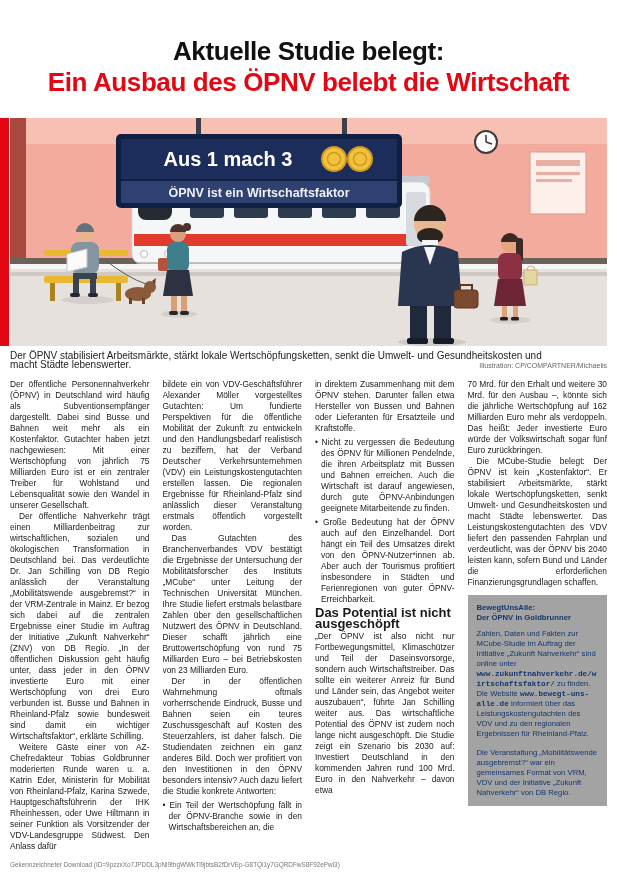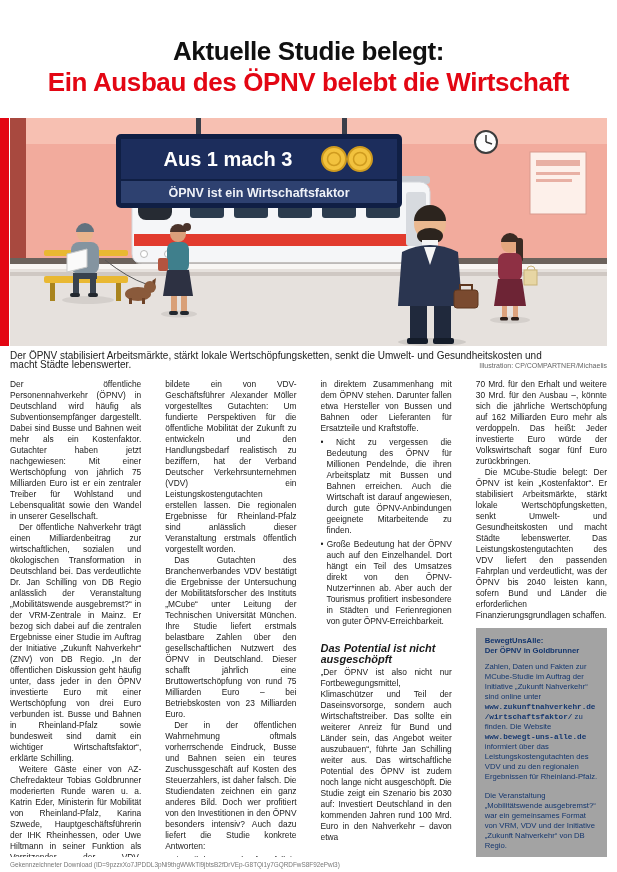--- a/index.html
+++ b/index.html
@@ -27,31 +27,31 @@
     margin: 0; overflow: hidden; background: #22c55e;
   }
   .illustration svg { display: block; }
   .illustration text { font-family: "Liberation Sans", sans-serif; }
 
   .caption { position: absolute; left: 10px; top: 351px; width: 540px; font-size: 10px; line-height: 9px; color: #222; }
   .credit  { position: absolute; right: 10px; top: 362px; font-size: 7px; color: #666; }
 
   .article {
     position: absolute; left: 10px; top: 379px; width: 597px; height: 478px;
-    display: flex; gap: 24px;
+    display: flex; gap: 13px;
   }
   .col {
     flex: 1 1 0; width: 142px;
     font-size: 8.4px; line-height: 11px;
     text-align: justify; hyphens: auto; overflow: hidden;
   }
   .col p { margin: 0; text-indent: 9px; }
   .col p.no-indent { text-indent: 0; }
   .col p.bullet { text-indent: -6px; padding-left: 6px; margin-top: 3px; }
-  .subhead { font-size: 11px; line-height: 11px; margin: 16px 0 2px; font-weight: 700; text-align: left; font-style: italic; }
+  .subhead { font-size: 13px; line-height: 11px; margin: 2px 0 2px; font-weight: 700; text-align: left; }
 
   .infobox {
     margin-top: 7px; background: #a3a3a3; color: #14366e;
     padding: 8px 9px; font-size: 7.7px; line-height: 10px; text-align: left;
   }
   .infobox .ib-title { font-weight: 700; margin: 0; text-indent: 0; }
   .infobox p { margin: 0; text-indent: 0; }
   .infobox .ib-body { margin-top: 6px; }
   .infobox .ib-body2 { margin-top: 9px; }
   .ib-link { font-weight: 700; color: #14366e; overflow-wrap: anywhere; cursor: pointer; font-family: Liberation Mono, monospace; }

